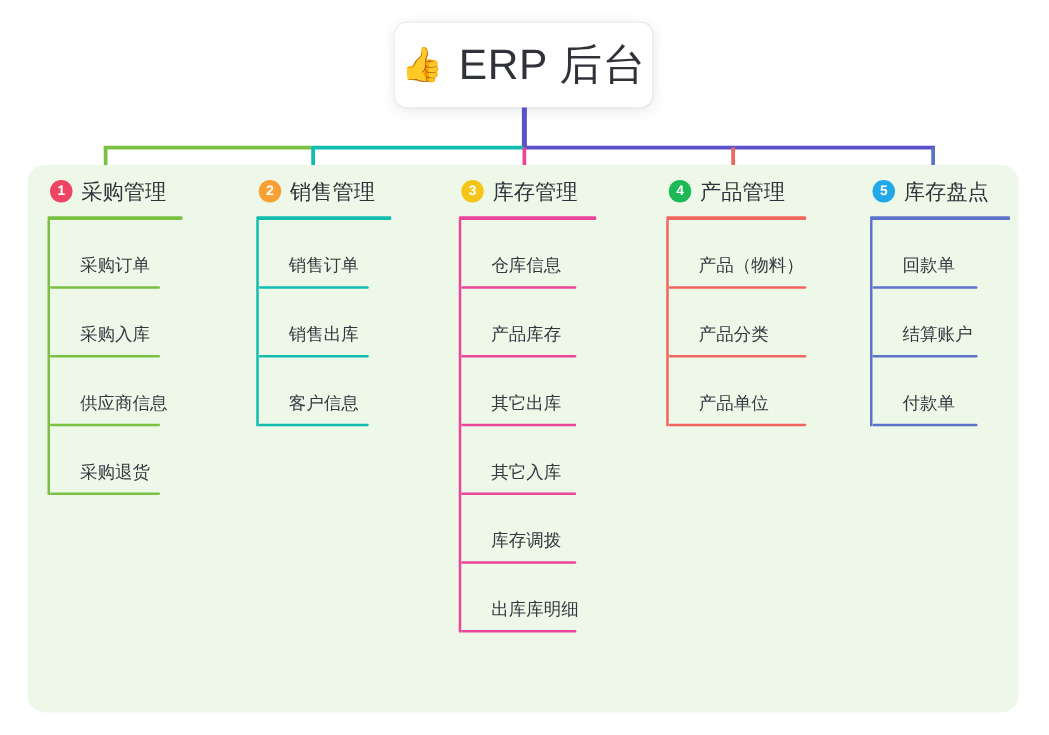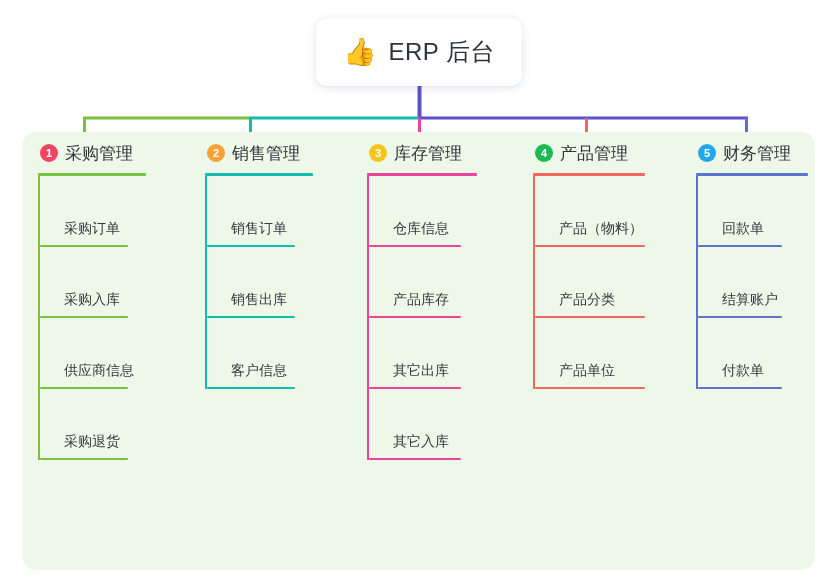--- a/index.html
+++ b/index.html
@@ -30,21 +30,21 @@
     justify-content: center;
     gap: 12px;
     box-sizing: border-box;
   }
   #root-card .thumb {
     font-size: 27px;
     line-height: 1;
     display: block;
   }
   #root-card .root-title {
-    font-size: 24px;
+    font-size: 34px;
     color: #2f3238;
     letter-spacing: 0.5px;
     white-space: nowrap;
   }
 
   
   #connectors {
     position: absolute;
     left: 0; top: 0;
     width: 839px;
@@ -104,21 +104,21 @@
   }
   .spine {
     position: absolute;
     left: 0;
     top: 0;
     bottom: 0;
     width: 2px;
   }
   .item {
     position: relative;
-    height: 71px;
+    height: 55px;
     box-sizing: border-box;
   }
   .item .item-label {
     position: absolute;
     left: 26px;
     bottom: 9px;
     font-size: 14px;
     color: #34383f;
     white-space: nowrap;
   }
@@ -221,20 +221,28 @@
           <div class="item-rule" style="background: rgb(233, 69, 155); width: 92px;"></div>
         </div>
         <div class="item">
           <span class="item-label">其它出库</span>
           <div class="item-rule" style="background: rgb(233, 69, 155); width: 92px;"></div>
         </div>
         <div class="item">
           <span class="item-label">其它入库</span>
           <div class="item-rule" style="background: rgb(233, 69, 155); width: 92px;"></div>
         </div>
+        <div class="item">
+          <span class="item-label">库存调拨</span>
+          <div class="item-rule" style="background: rgb(233, 69, 155); width: 92px;"></div>
+        </div>
+        <div class="item">
+          <span class="item-label">出库库明细</span>
+          <div class="item-rule" style="background: rgb(233, 69, 155); width: 92px;"></div>
+        </div>
       </div>
     </div>
     <div class="column" style="left: 533px;">
       <div class="col-header">
         <span class="badge" style="background: rgb(29, 185, 84);">4</span>
         <span class="col-title">产品管理</span>
       </div>
       <div class="header-rule" style="background: rgb(241, 102, 95); width: 112px;"></div>
       <div class="items">
         <div class="spine" style="background: rgb(241, 102, 95);"></div>
@@ -248,21 +256,21 @@
         </div>
         <div class="item">
           <span class="item-label">产品单位</span>
           <div class="item-rule" style="background: rgb(241, 102, 95); width: 110px;"></div>
         </div>
       </div>
     </div>
     <div class="column" style="left: 696px;">
       <div class="col-header">
         <span class="badge" style="background: rgb(34, 168, 232);">5</span>
-        <span class="col-title">财务管理</span>
+        <span class="col-title">库存盘点</span>
       </div>
       <div class="header-rule" style="background: rgb(91, 115, 200); width: 112px;"></div>
       <div class="items">
         <div class="spine" style="background: rgb(91, 115, 200);"></div>
         <div class="item">
           <span class="item-label">回款单</span>
           <div class="item-rule" style="background: rgb(91, 115, 200); width: 84px;"></div>
         </div>
         <div class="item">
           <span class="item-label">结算账户</span>

